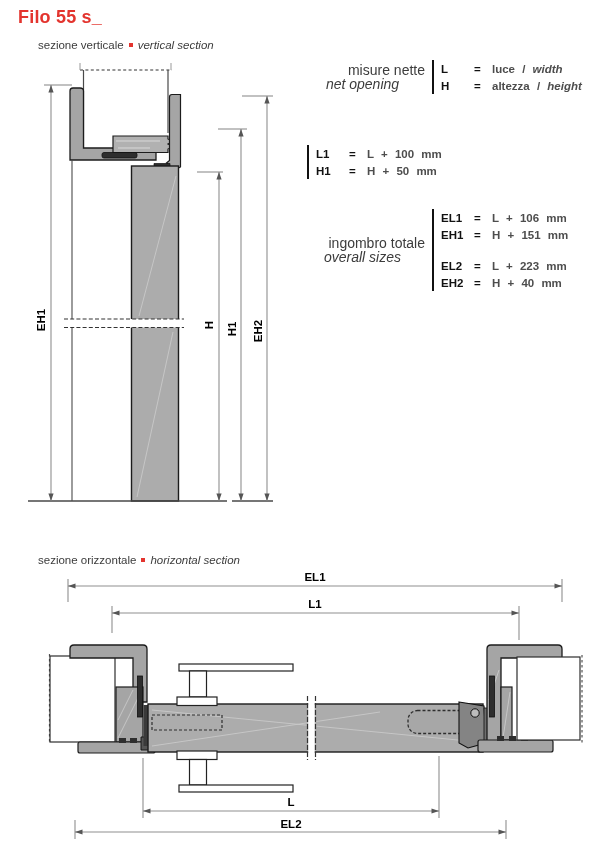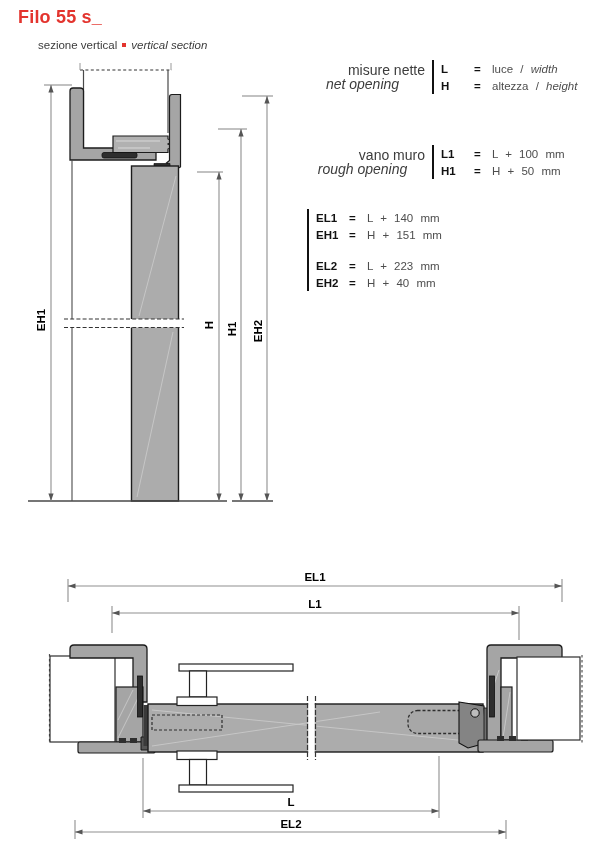--- a/index.html
+++ b/index.html
@@ -16,37 +16,40 @@
   
   #legend{left:300px;top:60px;width:290px;}
   .lblock{position:absolute;left:0;display:flex;align-items:center;}
   .llabel{width:125px;text-align:right;font-size:14px;line-height:14px;color:#3c3c3c;}
   .llabel .it{font-style:italic;text-align:center;}
   .lbar{width:2px;background:#111;align-self:stretch;margin-left:7px;}
   .lrows{margin-left:7px;}
   .lrow{display:flex;align-items:center;height:17px;font-size:11.5px;}
   .lrow .sym{min-width:33px;font-weight:bold;color:#111;}
   .lrow .eq{width:18px;font-weight:bold;color:#111;}
-  .lrow .val{color:#4d4d4d;word-spacing:4px;}
+  .lrow .val{color:#4d4d4d;word-spacing:4px;font-weight:bold;}
   .lrow .val .it{font-style:italic;}
   .lrow.gap{margin-top:14px;}
   text{font-family:"Liberation Sans",sans-serif;}
   .dimlab{font-size:11.5px;font-weight:bold;fill:#000;}
 </style>
 </head>
 <body>
 
 <div id="page">
 
   <div id="title" class="abs">Filo 55 s_</div>
 
   <div id="v-subtitle" class="abs subtitle">
-    <span>sezione vertical</span><span class="bullet"></span><span class="it">vertical section</span>
+    <span>sezione verticale</span><span class="bullet"></span><span class="it">vertical section</span>
   </div>
 
+  <div id="h-subtitle" class="abs subtitle">
+    <span>sezione orizzontale</span><span class="bullet"></span><span class="it">horizontal section</span>
+  </div>
 
   <div id="legend" class="abs">
 
     <div class="lblock" style="top:0">
       <div class="llabel">
         <div>misure nette</div>
         <div class="it">net opening</div>
       </div>
       <div class="lbar"></div>
       <div class="lrows">
@@ -57,46 +60,46 @@
         </div>
         <div class="lrow">
           <span class="sym">H</span>
           <span class="eq">=</span>
           <span class="val"><span>altezza /</span>&nbsp;<span class="it">height</span></span>
         </div>
       </div>
     </div>
 
     <div class="lblock" style="top:85px">
-      <div class="llabel">
-        <div>vano muro</div>
-        <div class="it">rough opening</div>
-      </div>
       <div class="lbar"></div>
       <div class="lrows">
         <div class="lrow">
           <span class="sym">L1</span>
           <span class="eq">=</span>
           <span class="val">L + 100 mm</span>
         </div>
         <div class="lrow">
           <span class="sym">H1</span>
           <span class="eq">=</span>
           <span class="val">H + 50 mm</span>
         </div>
       </div>
     </div>
 
     <div class="lblock" style="top:149px">
+      <div class="llabel">
+        <div>ingombro totale</div>
+        <div class="it">overall sizes</div>
+      </div>
       <div class="lbar"></div>
       <div class="lrows">
         <div class="lrow">
           <span class="sym">EL1</span>
           <span class="eq">=</span>
-          <span class="val">L + 140 mm</span>
+          <span class="val">L + 106 mm</span>
         </div>
         <div class="lrow">
           <span class="sym">EH1</span>
           <span class="eq">=</span>
           <span class="val">H + 151 mm</span>
         </div>
         <div class="lrow gap">
           <span class="sym">EL2</span>
           <span class="eq">=</span>
           <span class="val">L + 223 mm</span>

